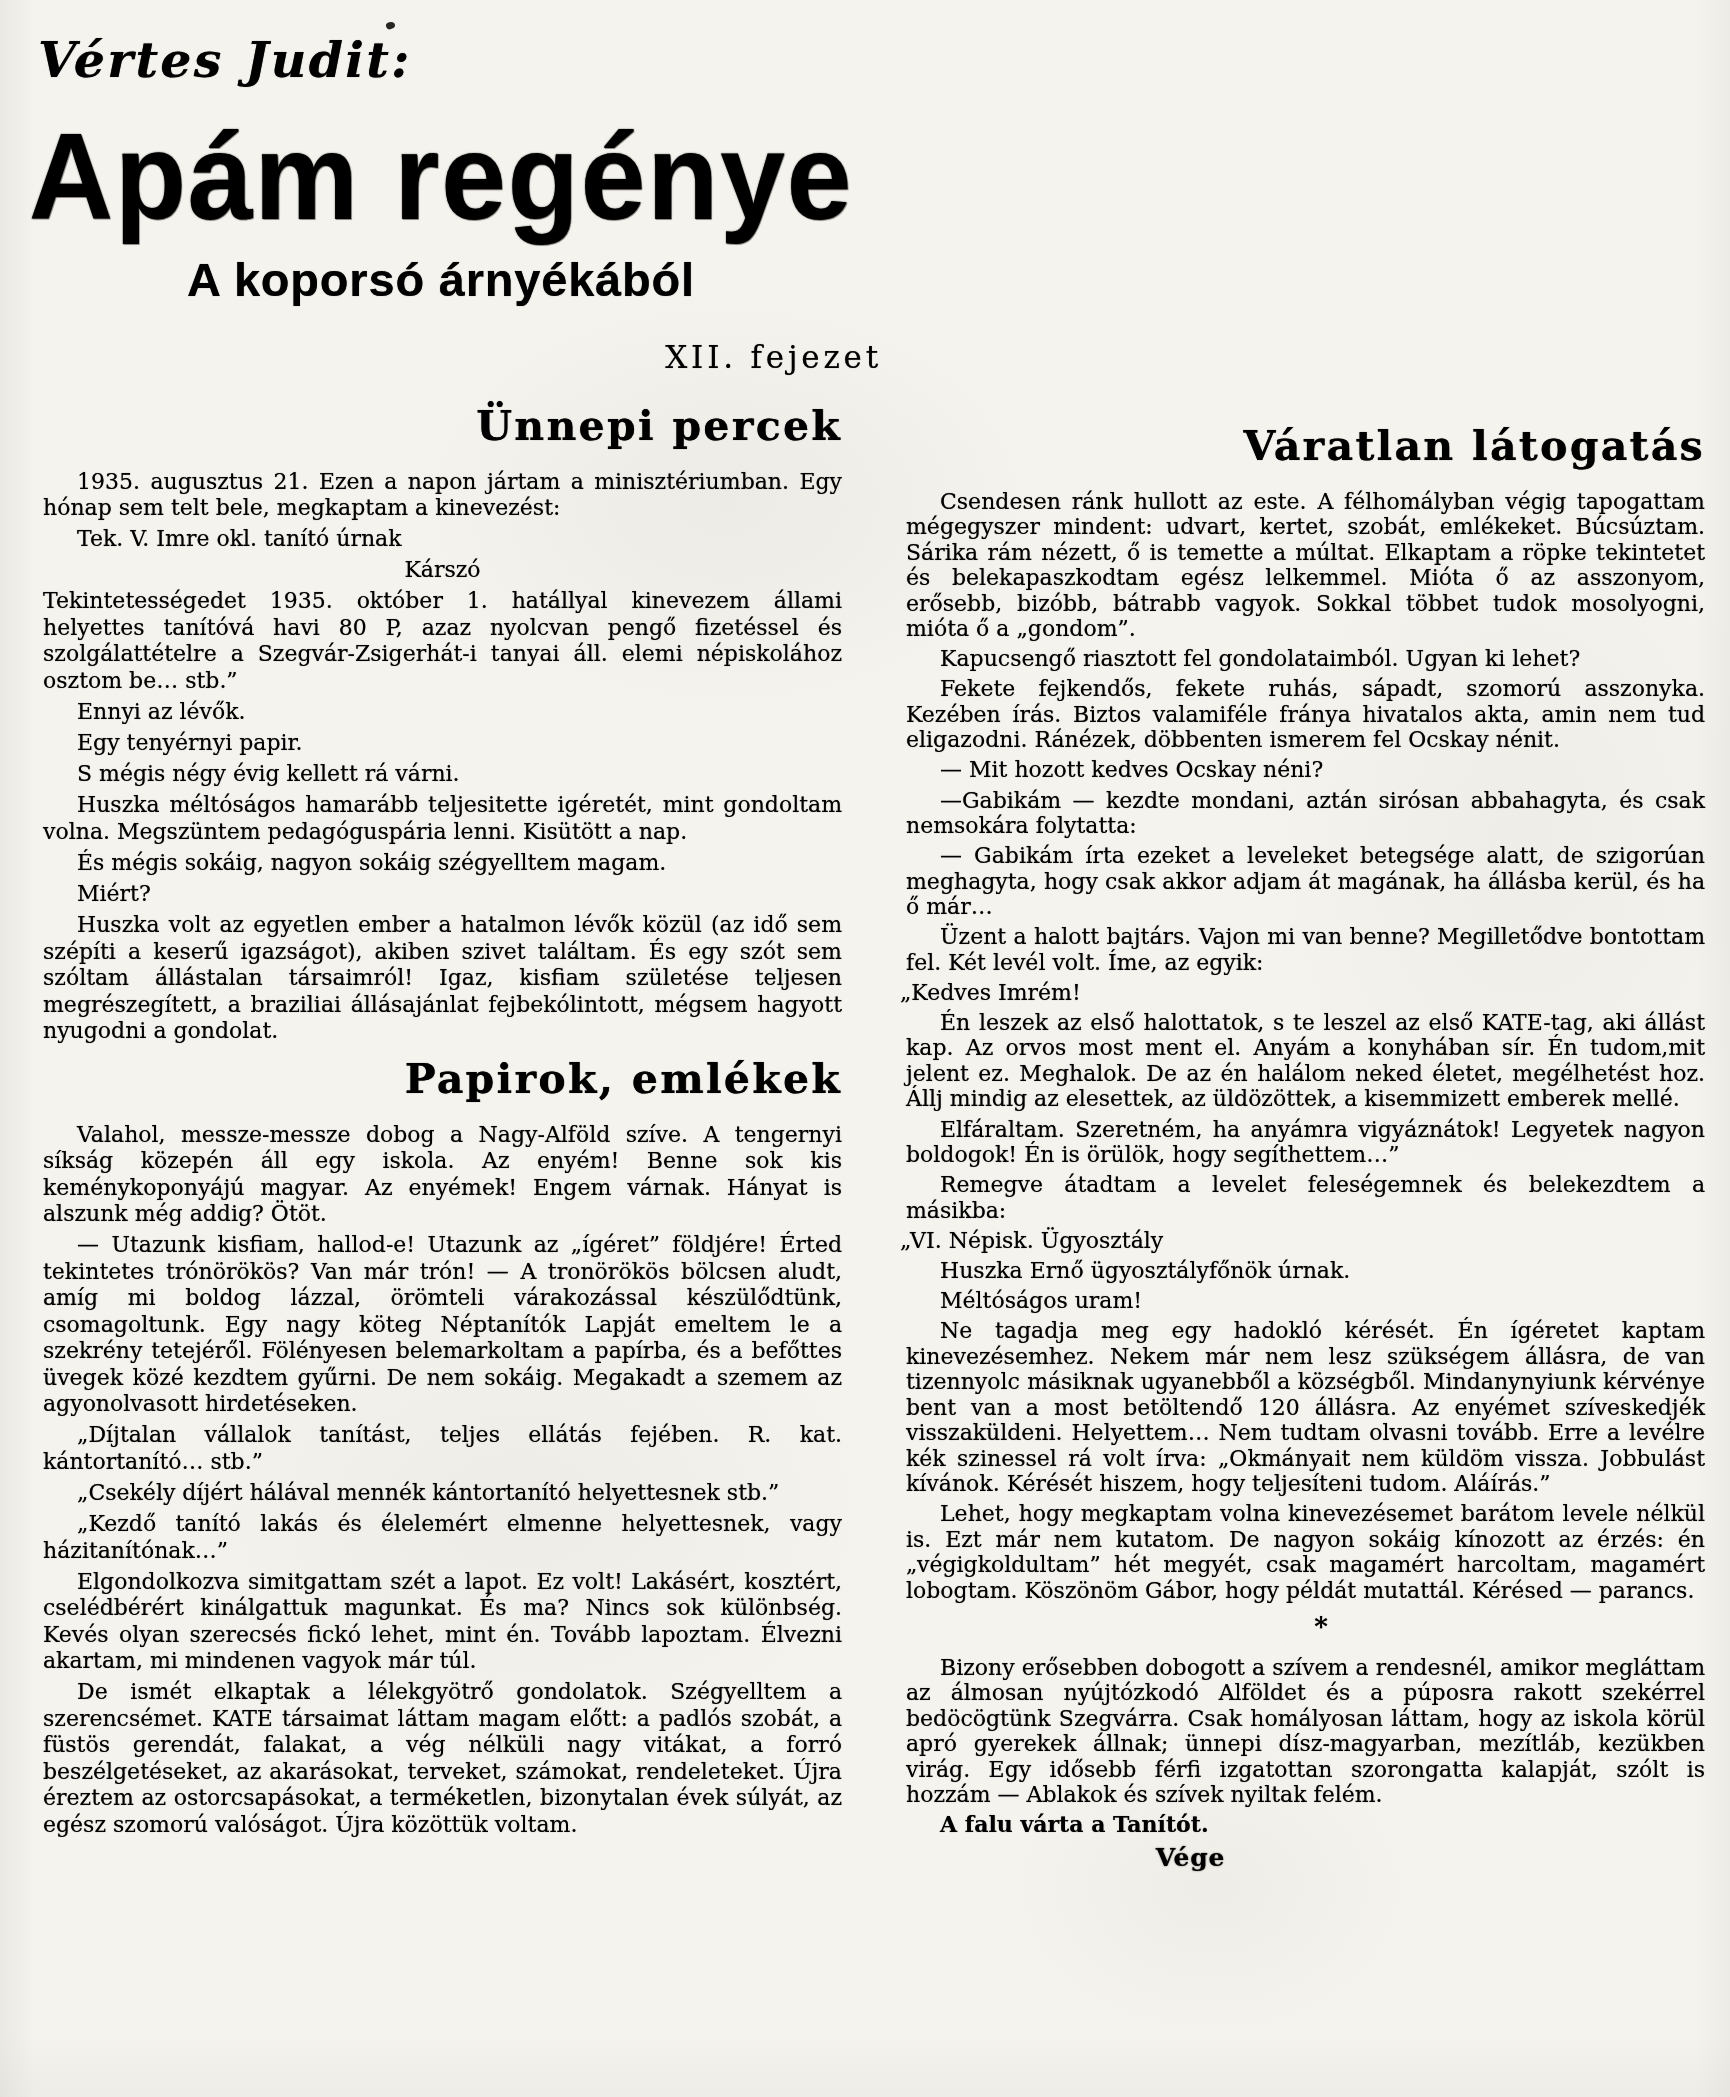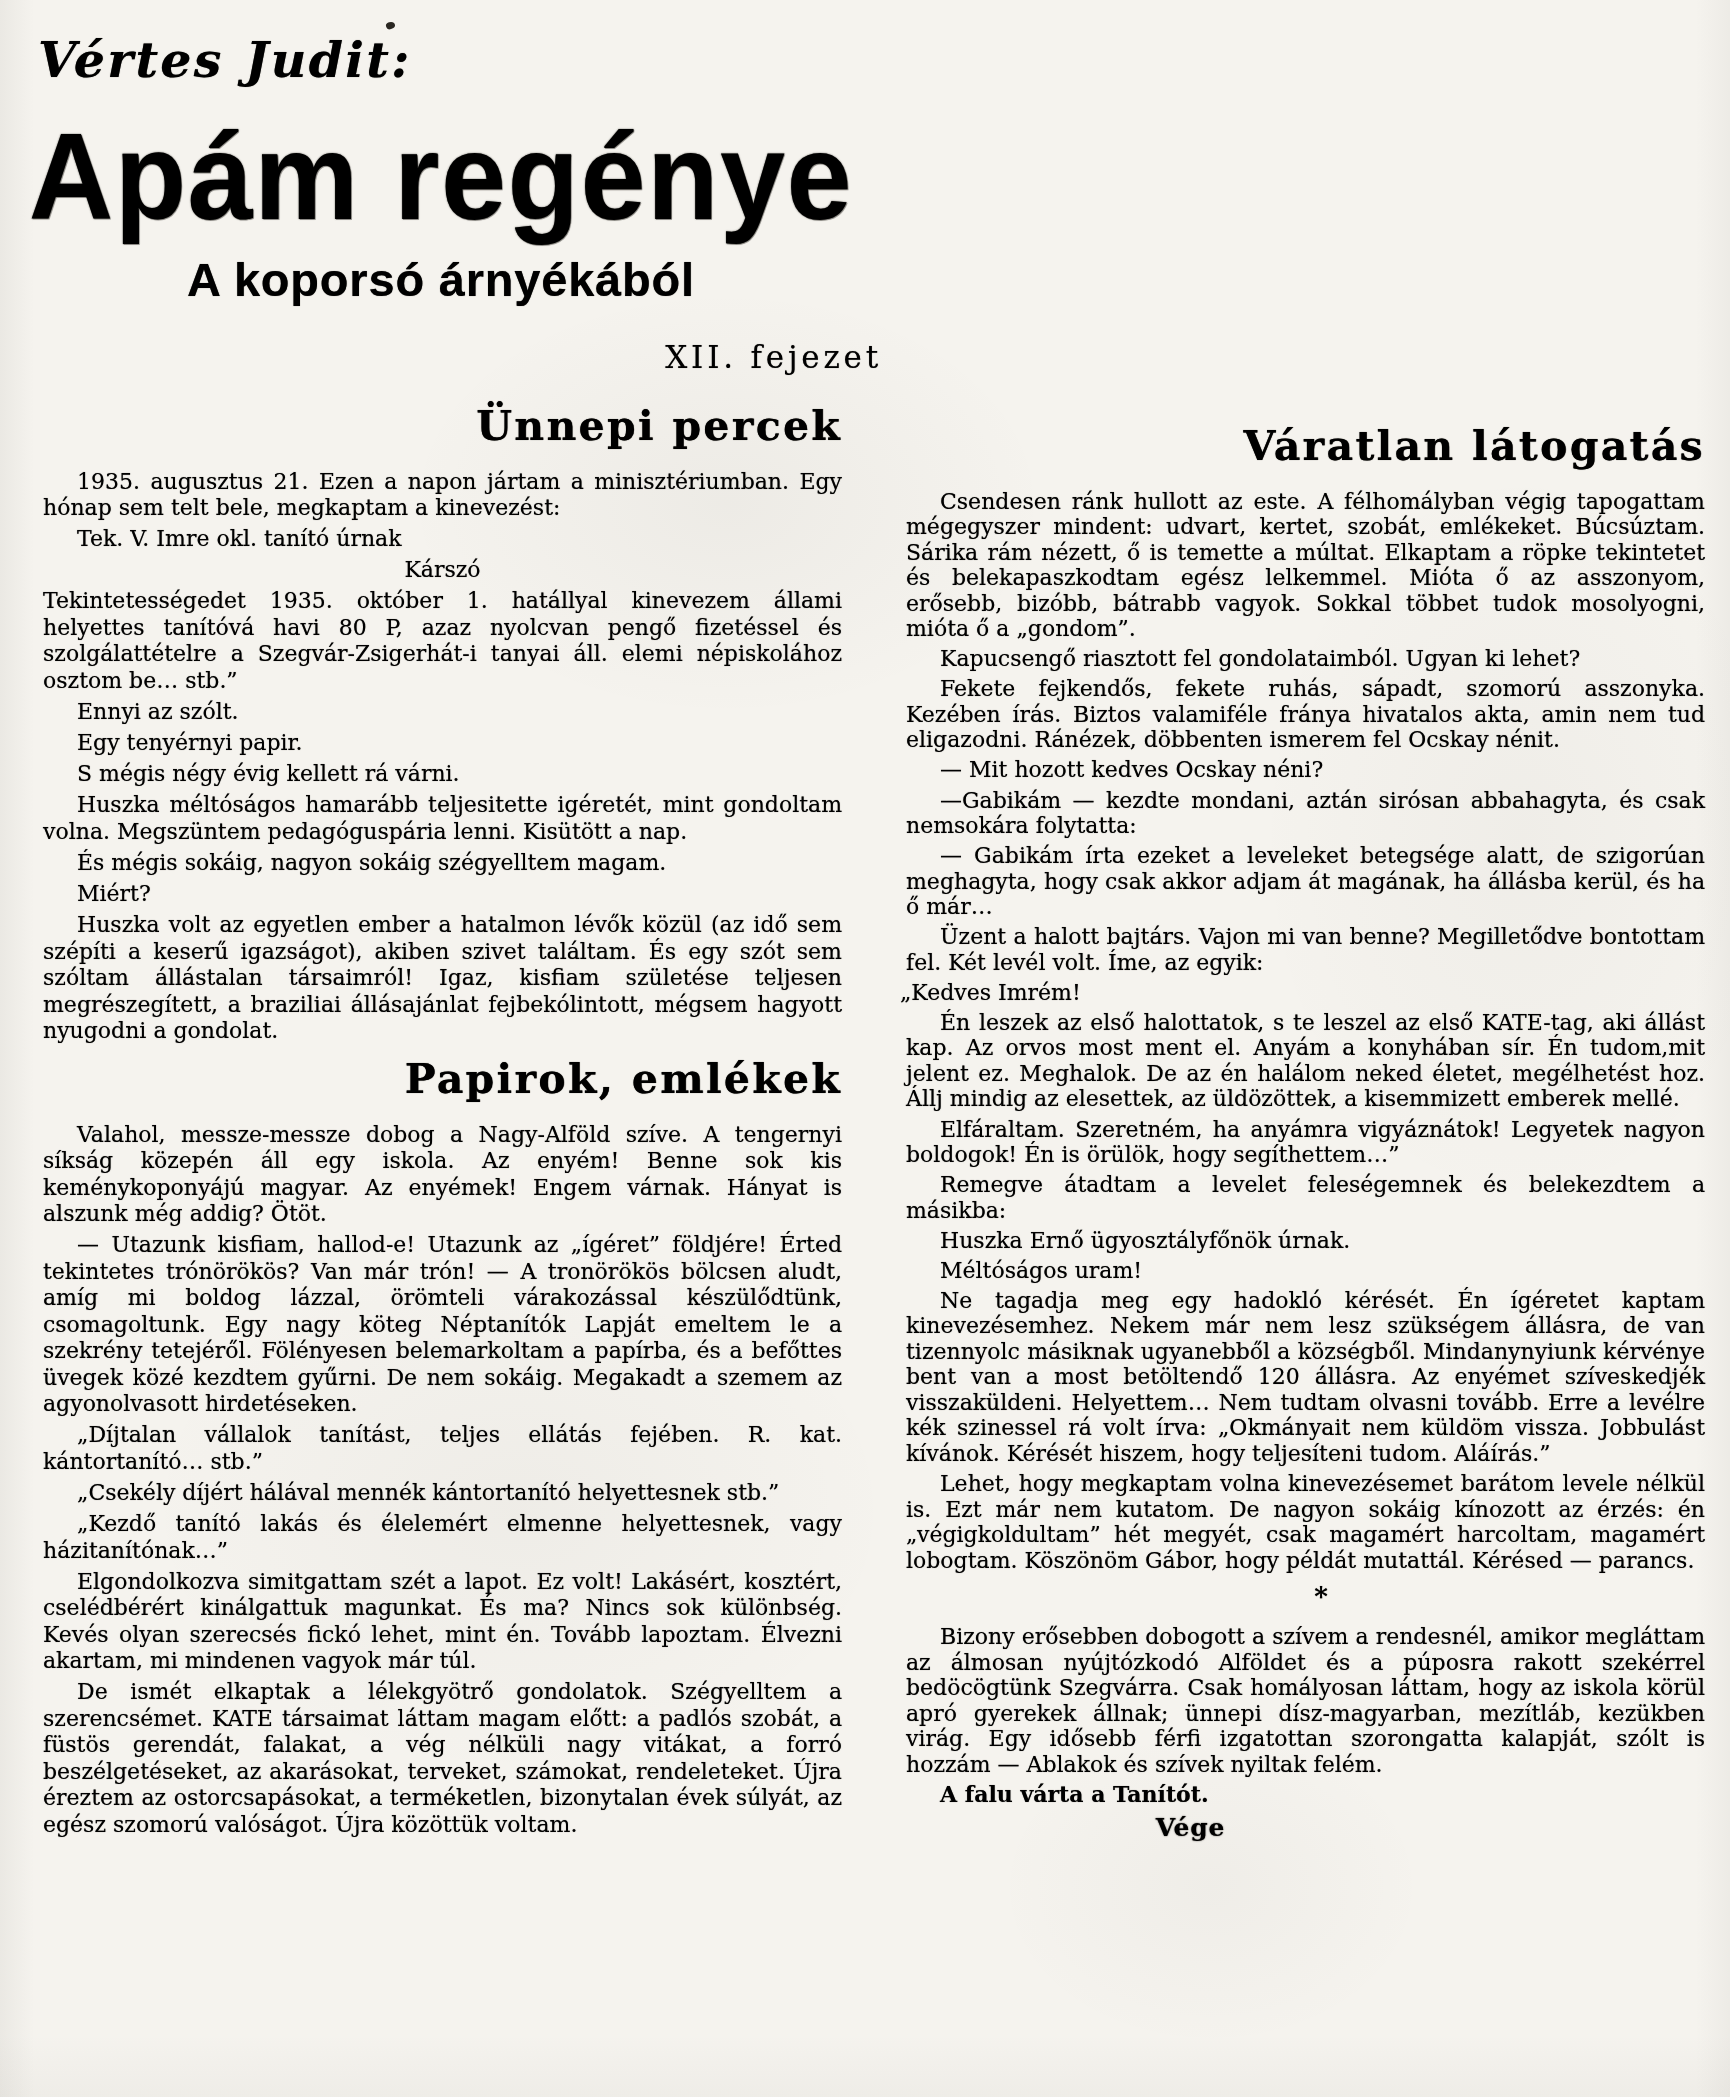--- a/index.html
+++ b/index.html
@@ -154,21 +154,21 @@
     <div class="subtitle">A koporsó árnyékából</div>
     <div class="chapter">XII. fejezet</div>
   </div>
 
   <div class="col left">
       <div class="blk h">Ünnepi percek</div>
       <div class="blk p">1935. augusztus 21. Ezen a napon jártam a minisztériumban. Egy hónap sem telt bele, megkaptam a kinevezést:</div>
       <div class="blk line">Tek. V. Imre okl. tanító úrnak</div>
       <div class="blk centerline">Kárszó</div>
       <div class="blk pflush">Tekintetességedet 1935. október 1. hatállyal kinevezem állami helyettes tanítóvá havi 80 P, azaz nyolcvan pengő fizetéssel és szolgálattételre a Szegvár-Zsigerhát-i tanyai áll. elemi népiskolához osztom be… stb.”</div>
-      <div class="blk line">Ennyi az szólt.</div>
+      <div class="blk line">Ennyi az lévők.</div>
       <div class="blk line">Egy tenyérnyi papir.</div>
       <div class="blk line">S mégis négy évig kellett rá várni.</div>
       <div class="blk p">Huszka méltóságos hamarább teljesitette igéretét, mint gondoltam volna. Megszüntem pedagóguspária lenni. Kisütött a nap.</div>
       <div class="blk line">És mégis sokáig, nagyon sokáig szégyelltem magam.</div>
       <div class="blk line">Miért?</div>
       <div class="blk p">Huszka volt az egyetlen ember a hatalmon lévők közül (az idő sem szépíti a keserű igazságot), akiben szivet találtam. És egy szót sem szóltam állástalan társaimról! Igaz, kisfiam születése teljesen megrészegített, a braziliai állásajánlat fejbekólintott, mégsem hagyott nyugodni a gondolat.</div>
       <div class="blk h">Papirok, emlékek</div>
       <div class="blk p">Valahol, messze-messze dobog a Nagy-Alföld szíve. A tengernyi síkság közepén áll egy iskola. Az enyém! Benne sok kis keménykoponyájú magyar. Az enyémek! Engem várnak. Hányat is alszunk még addig? Ötöt.</div>
       <div class="blk p">— Utazunk kisfiam, hallod-e! Utazunk az „ígéret” földjére! Érted tekintetes trónörökös? Van már trón! — A tronörökös bölcsen aludt, amíg mi boldog lázzal, örömteli várakozással készülődtünk, csomagoltunk. Egy nagy köteg Néptanítók Lapját emeltem le a szekrény tetejéről. Fölényesen belemarkoltam a papírba, és a befőttes üvegek közé kezdtem gyűrni. De nem sokáig. Megakadt a szemem az agyonolvasott hirdetéseken.</div>
       <div class="blk p">„Díjtalan vállalok tanítást, teljes ellátás fejében. R. kat. kántortanító… stb.”</div>
@@ -184,20 +184,21 @@
       <div class="blk p">Kapucsengő riasztott fel gondolataimból. Ugyan ki lehet?</div>
       <div class="blk p">Fekete fejkendős, fekete ruhás, sápadt, szomorú asszonyka. Kezében írás. Biztos valamiféle fránya hivatalos akta, amin nem tud eligazodni. Ránézek, döbbenten ismerem fel Ocskay nénit.</div>
       <div class="blk line">— Mit hozott kedves Ocskay néni?</div>
       <div class="blk p">—Gabikám — kezdte mondani, aztán sirósan abbahagyta, és csak nemsokára folytatta:</div>
       <div class="blk p">— Gabikám írta ezeket a leveleket betegsége alatt, de szigorúan meghagyta, hogy csak akkor adjam át magának, ha állásba kerül, és ha ő már…</div>
       <div class="blk p">Üzent a halott bajtárs. Vajon mi van benne? Megilletődve bontottam fel. Két levél volt. Íme, az egyik:</div>
       <div class="blk hang">„Kedves Imrém!</div>
       <div class="blk p">Én leszek az első halottatok, s te leszel az első KATE-tag, aki állást kap. Az orvos most ment el. Anyám a konyhában sír. Én tudom,mit jelent ez. Meghalok. De az én halálom neked életet, megélhetést hoz. Állj mindig az elesettek, az üldözöttek, a kisemmizett emberek mellé.</div>
       <div class="blk p">Elfáraltam. Szeretném, ha anyámra vigyáznátok! Legyetek nagyon boldogok! Én is örülök, hogy segíthettem…”</div>
       <div class="blk p">Remegve átadtam a levelet feleségemnek és belekezdtem a másikba:</div>
+      <div class="blk hang">„VI. Népisk. Ügyosztály</div>
       <div class="blk line">Huszka Ernő ügyosztályfőnök úrnak.</div>
       <div class="blk line">Méltóságos uram!</div>
       <div class="blk p">Ne tagadja meg egy hadokló kérését. Én ígéretet kaptam kinevezésemhez. Nekem már nem lesz szükségem állásra, de van tizennyolc másiknak ugyanebből a községből. Mindanynyiunk kérvénye bent van a most betöltendő 120 állásra. Az enyémet szíveskedjék visszaküldeni. Helyettem… Nem tudtam olvasni tovább. Erre a levélre kék szinessel rá volt írva: „Okmányait nem küldöm vissza. Jobbulást kívánok. Kérését hiszem, hogy teljesíteni tudom. Aláírás.”</div>
       <div class="blk p">Lehet, hogy megkaptam volna kinevezésemet barátom levele nélkül is. Ezt már nem kutatom. De nagyon sokáig kínozott az érzés: én „végigkoldultam” hét megyét, csak magamért harcoltam, magamért lobogtam. Köszönöm Gábor, hogy példát mutattál. Kérésed — parancs.</div>
       <div class="blk sep">*</div>
       <div class="blk p">Bizony erősebben dobogott a szívem a rendesnél, amikor megláttam az álmosan nyújtózkodó Alföldet és a púposra rakott szekérrel bedöcögtünk Szegvárra. Csak homályosan láttam, hogy az iskola körül apró gyerekek állnak; ünnepi dísz-magyarban, mezítláb, kezükben virág. Egy idősebb férfi izgatottan szorongatta kalapját, szólt is hozzám — Ablakok és szívek nyiltak felém.</div>
       <div class="blk pbold">A falu várta a Tanítót.</div>
       <div class="blk end">Vége</div>
     </div>
 </div>

